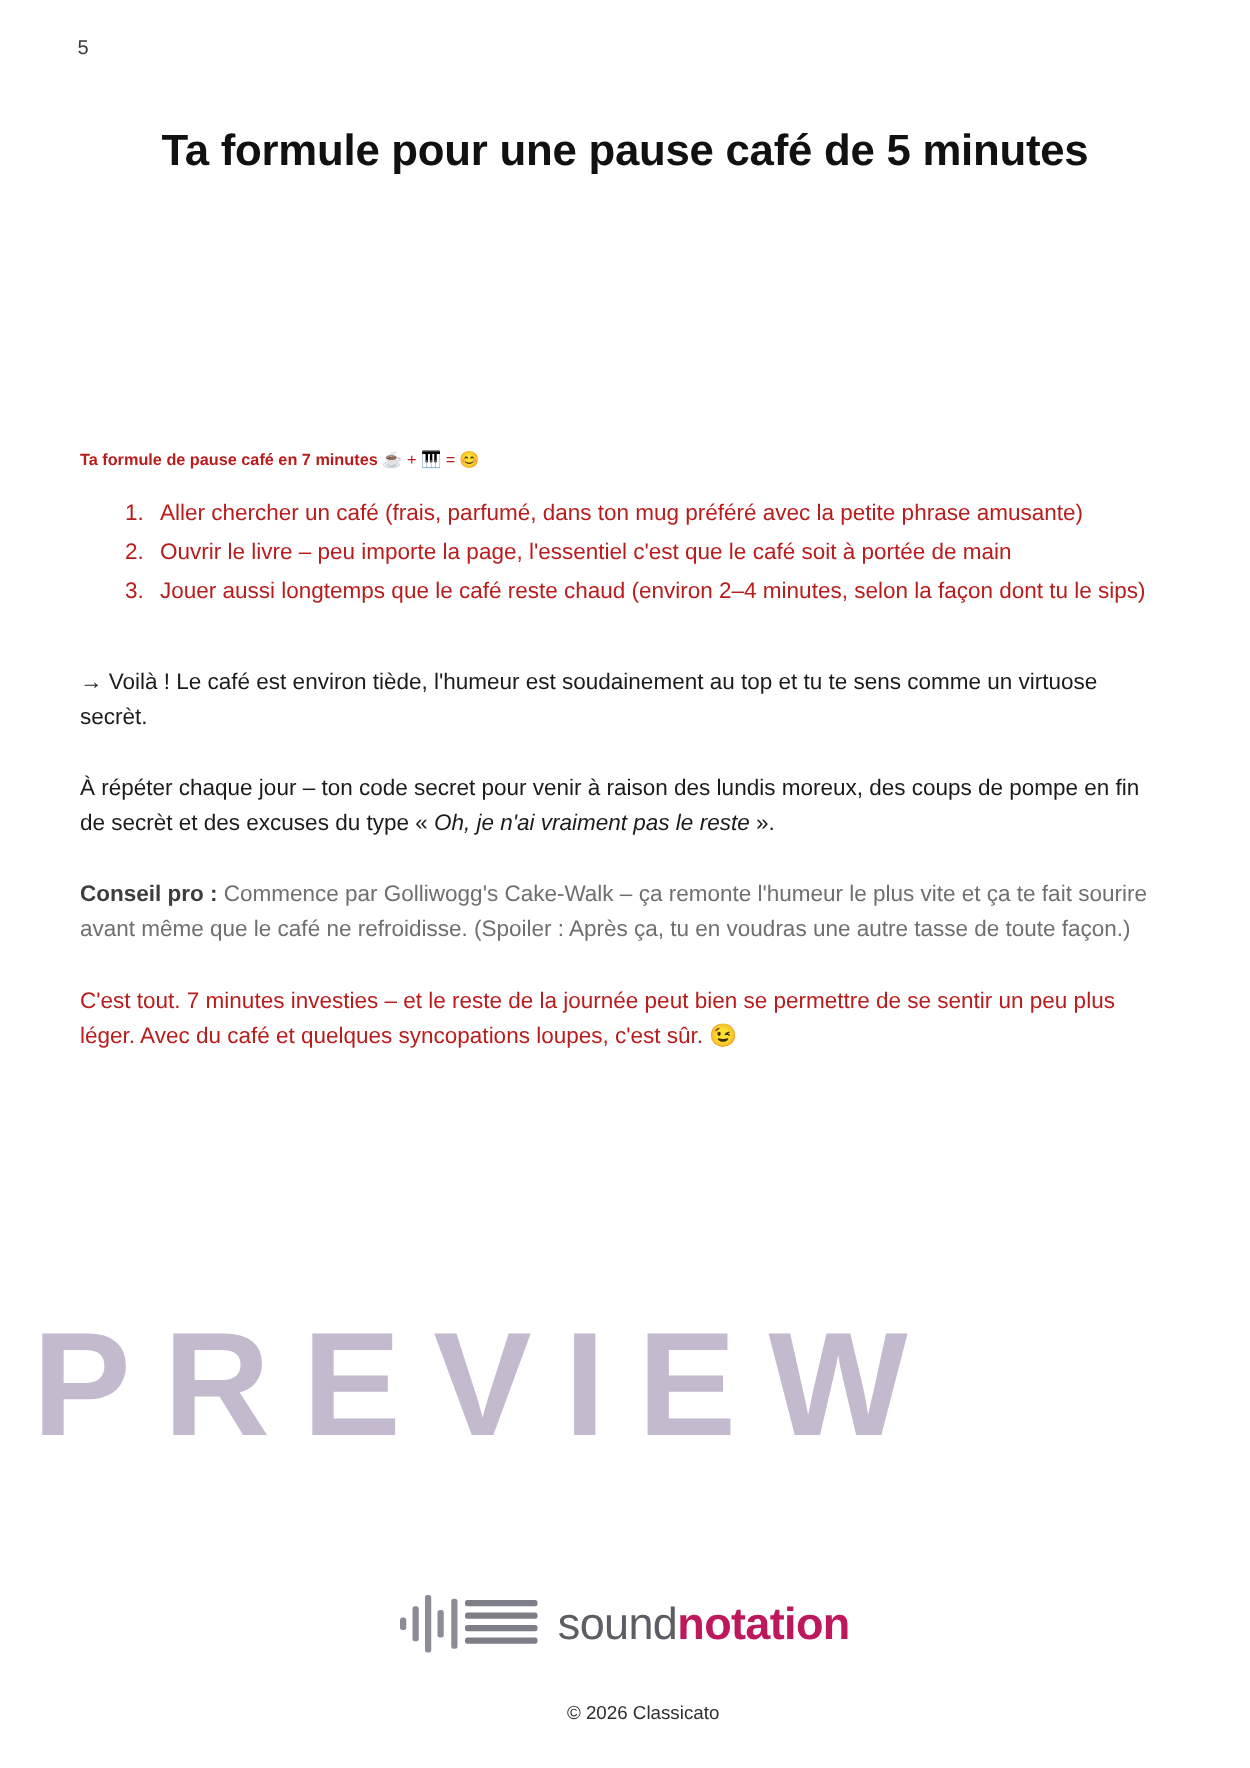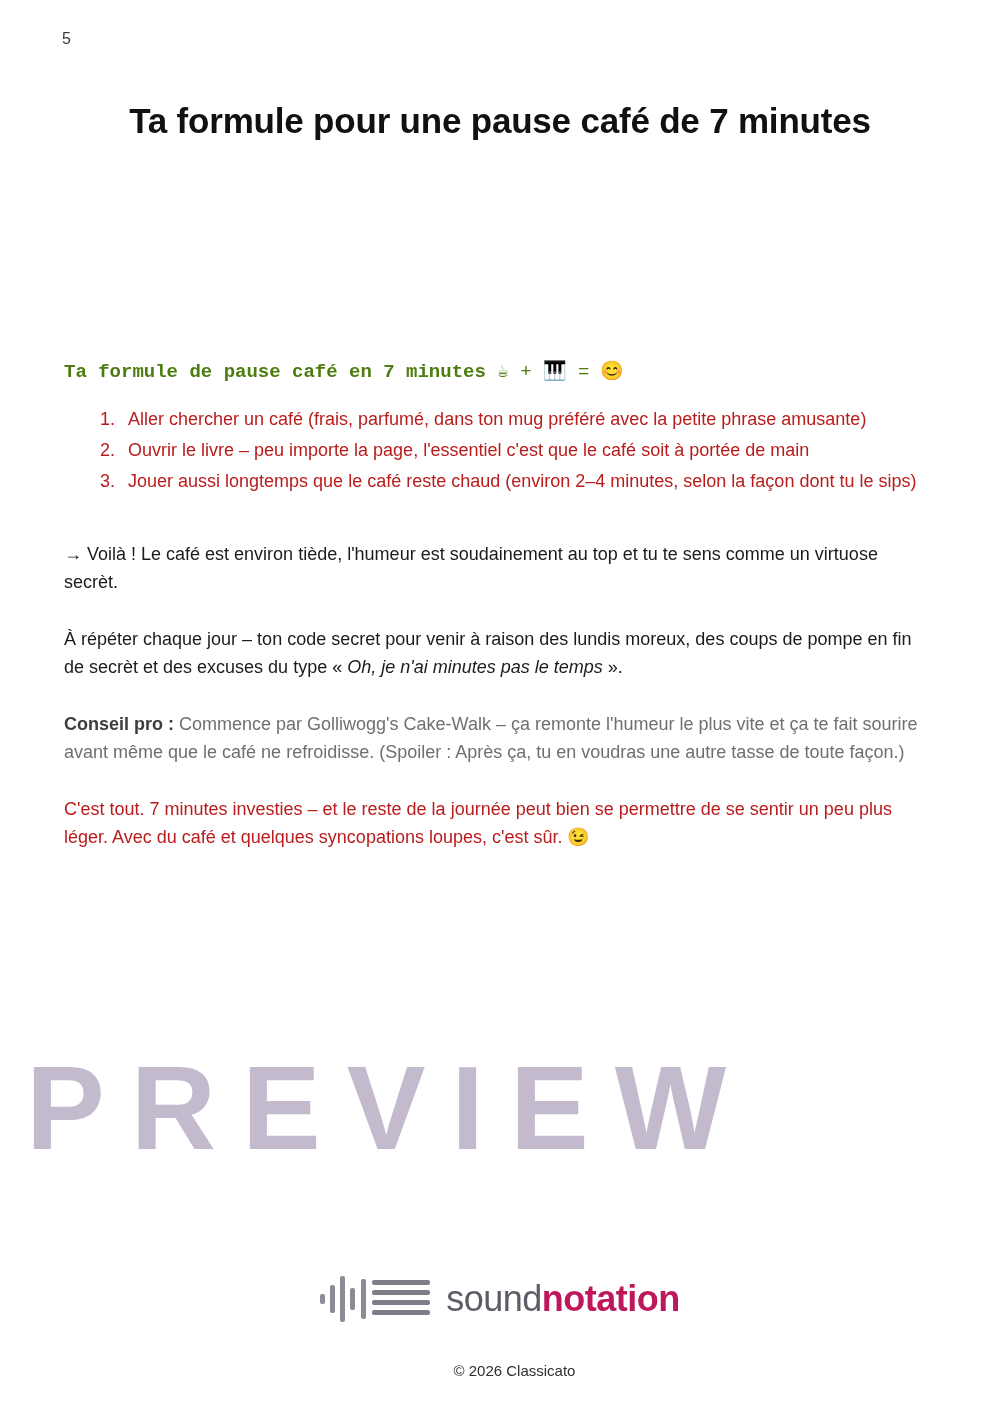--- a/index.html
+++ b/index.html
@@ -42,26 +42,25 @@
     padding: 0 60px;
     box-sizing: border-box;
   }
   .content {
     position: absolute;
     left: 64px;
     top: 358px;
     width: 872px;
   }
   .lead {
-    font-size: 19px;
+    font-size: 13px;
     font-weight: bold;
-    color: #4d7c0f;
+    color: #b91c1c;
     margin: 0 0 14px 0;
     line-height: 1.5;
-    font-family: Liberation Mono, monospace;
   }
   .lead .emoji {
     font-weight: normal;
   }
   ol.steps {
     margin: 18px 0 0 0;
     padding-left: 56px;
     font-size: 18px;
     color: #b91c1c;
     line-height: 1.62;
@@ -143,37 +142,37 @@
     padding-left: 29px;
   }
 </style>
 </head>
 <body>
 
 <div class="page">
 
   <div class="page-number">5</div>
 
-  <h1 class="doc-title">Ta formule pour une pause café de 7 minutes</h1>
+  <h1 class="doc-title">Ta formule pour une pause café de 5 minutes</h1>
 
   <div class="content">
 
     <p class="lead">
       <span>Ta formule de pause café en 7 minutes </span><span class="emoji">☕</span><span class="emoji"> + </span><span class="emoji">🎹</span><span class="emoji"> = </span><span class="emoji">😊</span>
     </p>
 
     <ol class="steps">
       <li>Aller chercher un café (frais, parfumé, dans ton mug préféré avec la petite phrase amusante)</li>
       <li>Ouvrir le livre – peu importe la page, l'essentiel c'est que le café soit à portée de main</li>
       <li>Jouer aussi longtemps que le café reste chaud (environ 2–4 minutes, selon la façon dont tu le sips)</li>
     </ol>
 
     <p class="para p-arrow">→ Voilà !  Le café est environ tiède, l'humeur est soudainement au top et tu te sens comme un virtuose secrèt.</p>
 
-    <p class="para p-repeat"><span>À répéter chaque jour – ton code secret pour venir à raison des lundis moreux, des coups de pompe en fin de secrèt et des excuses du type « </span><span class="italic">Oh, je n'ai minutes pas le temps</span><span> ».</span></p>
+    <p class="para p-repeat"><span>À répéter chaque jour – ton code secret pour venir à raison des lundis moreux, des coups de pompe en fin de secrèt et des excuses du type « </span><span class="italic">Oh, je n'ai vraiment pas le reste</span><span> ».</span></p>
 
     <p class="para p-tip"><b>Conseil pro :</b><span> Commence par Golliwogg's Cake-Walk – ça remonte l'humeur le plus vite et ça te fait sourire avant même que le café ne refroidisse. (Spoiler : Après ça, tu en voudras une autre tasse de toute façon.)</span></p>
 
     <p class="para p-last">C'est tout. 7 minutes investies – et le reste de la journée peut bien se permettre de se sentir un peu plus léger. Avec du café et quelques syncopations loupes, c'est sûr. 😉</p>
 
   </div>
 
   <div class="preview-watermark">PREVIEW</div>
 
   <div class="logo">

